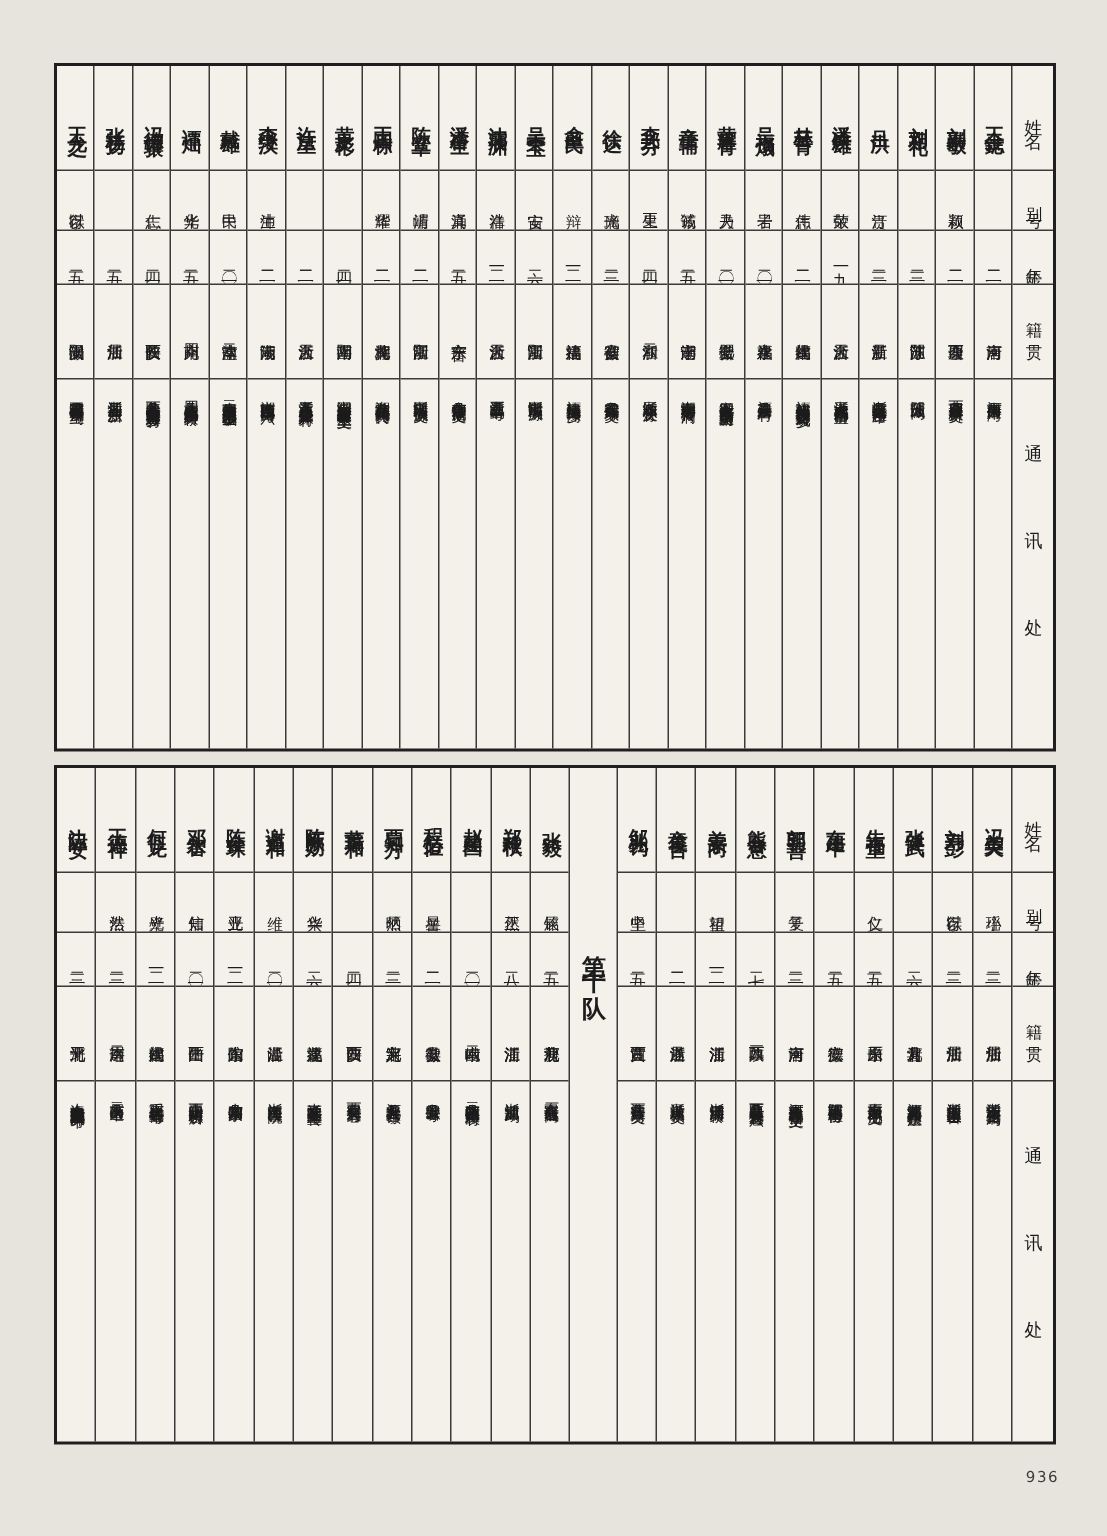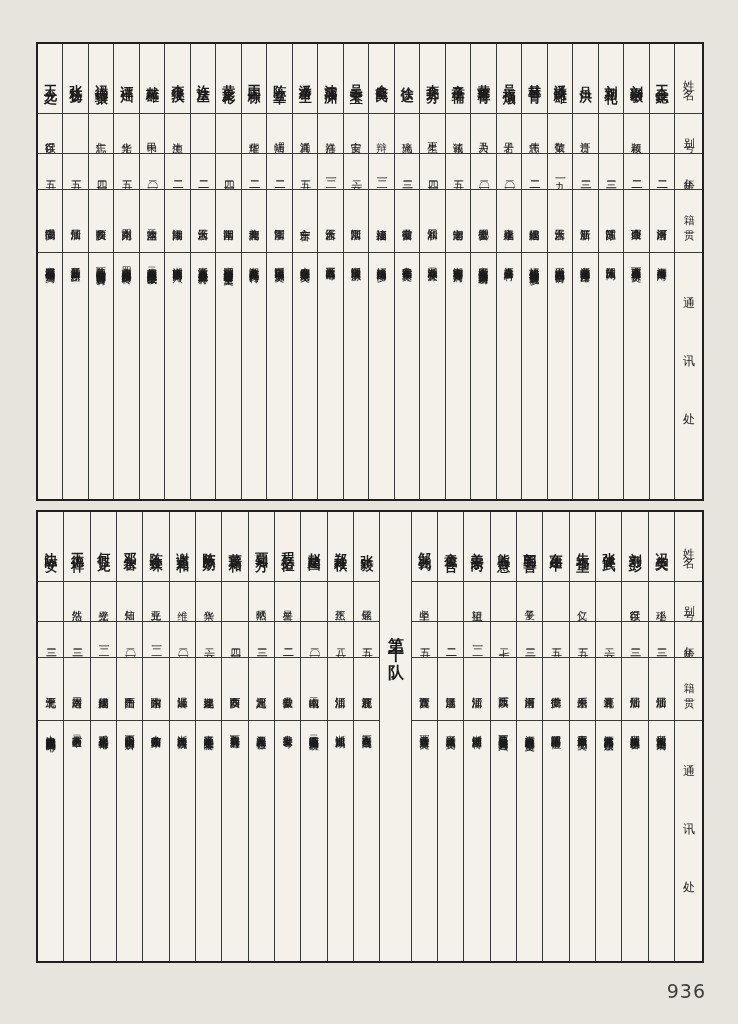--- a/index.html
+++ b/index.html
@@ -52,21 +52,21 @@
   .c-native.label .vtext{letter-spacing:15px;}
   .c-addr.label{font-size:12px;align-items:flex-start;}
   .c-addr.label .vtext{letter-spacing:58px;margin-top:28px;}
   
   .c-divider{height:100%;border-bottom:none;align-items:flex-start;}
   .c-divider .vtext{
     font-size:16px;font-weight:bold;letter-spacing:9px;margin-top:112px;
   }
   .page-number{
     position:absolute;right:32px;top:980px;
-    font-size:19px;color:#3d3d3d;letter-spacing:1px;
+    font-size:10px;color:#3d3d3d;letter-spacing:1px;
   }
 </style>
 </head>
 <body>
 
 <div class="sheet">
   <div class="grid-table top" id="top-table">
       <div class="col label-col">
         <div class="cell c-name label">
           <span class="vtext">姓名</span>

